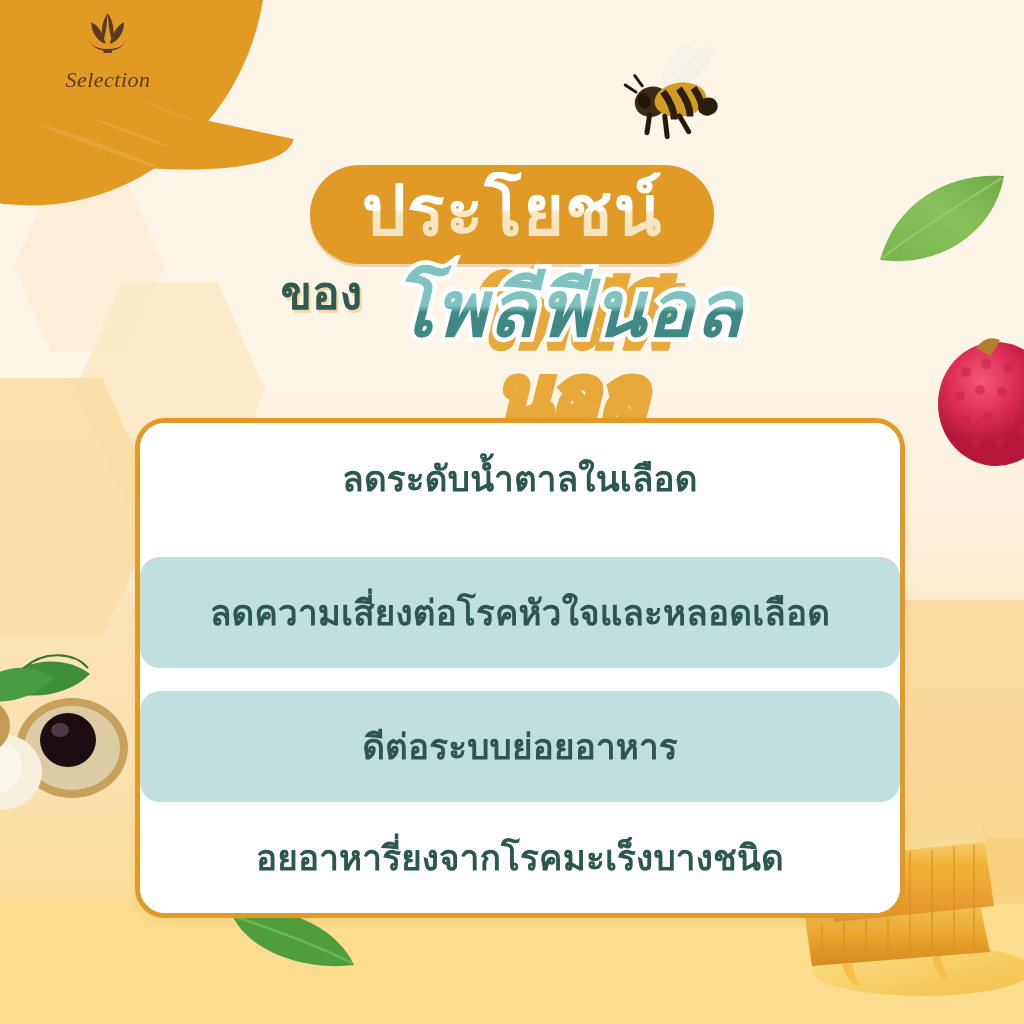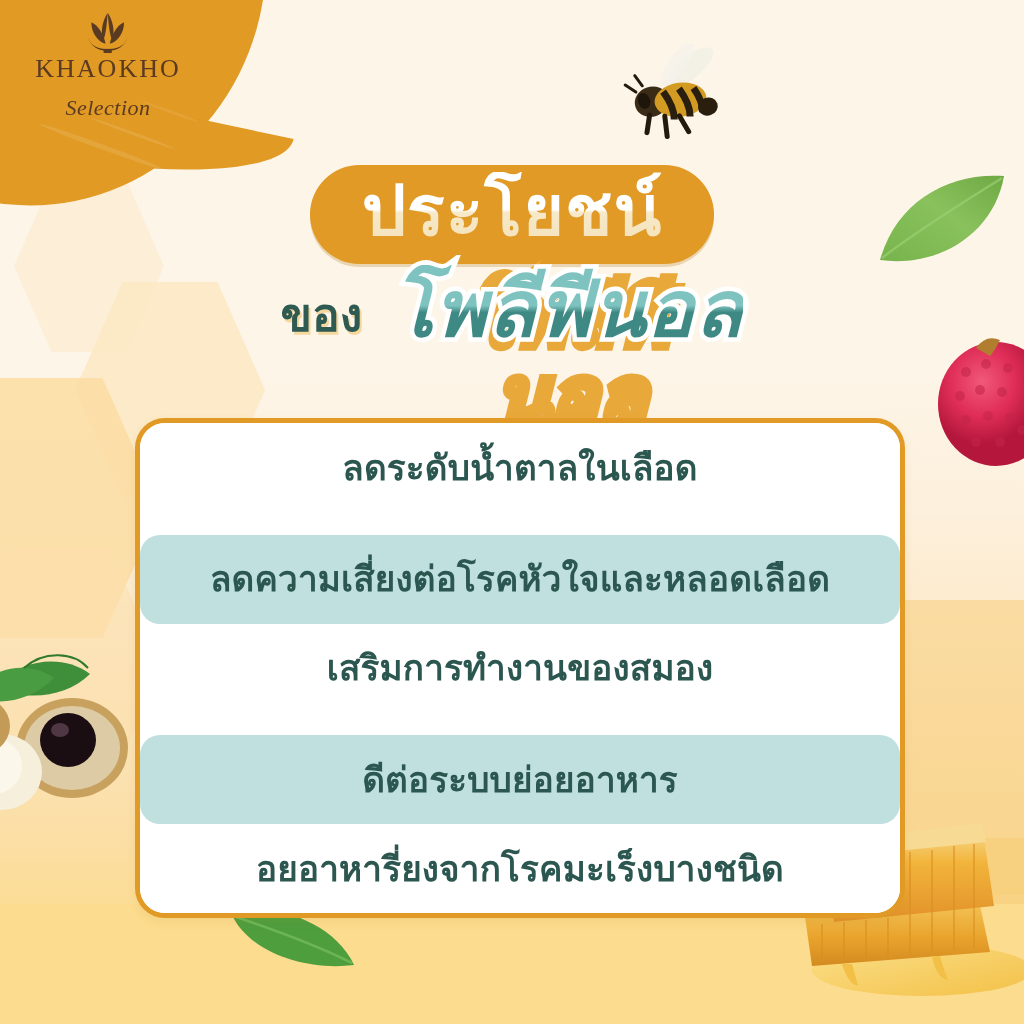--- a/index.html
+++ b/index.html
@@ -133,21 +133,20 @@
     background-clip: text;
     color: transparent;
     -webkit-text-fill-color: transparent;
     text-shadow: none;
     letter-spacing: 1px;
   }
 
   .sub-row {
     margin-top: 6px;
     display: flex;
-    align-items: flex-end;
     justify-content: center;
     gap: 30px;
   }
   .sub-khong {
     font-size: 46px;
     font-weight: bold;
     color: #2E5A52;
     line-height: 1;
     padding-bottom: 10px;
     text-shadow: 2px 3px 0 rgba(240,200,120,.65);
@@ -244,21 +243,20 @@
 
   <div class="logo">
     <svg class="logo-mark" viewBox="0 0 120 86">
       <path d="M60 6 C50 20 46 40 50 62 C56 52 58 30 60 6 Z" fill="#5B3A22"></path>
       <path d="M60 6 C70 20 74 40 70 62 C64 52 62 30 60 6 Z" fill="#5B3A22"></path>
       <path d="M28 24 C28 44 40 62 56 66 C52 48 42 30 28 24 Z" fill="#5B3A22"></path>
       <path d="M92 24 C92 44 80 62 64 66 C68 48 78 30 92 24 Z" fill="#5B3A22"></path>
       <path d="M22 54 C26 70 42 80 60 80 C78 80 94 70 98 54 C92 72 78 76 60 76 C42 76 28 72 22 54 Z" fill="#5B3A22"></path>
       <rect x="52" y="76" width="16" height="8" fill="#5B3A22"></rect>
     </svg>
-    <div class="logo-name">KHAOKHO</div>
     <div class="logo-sub">Selection</div>
   </div>
 
   <svg class="bee" viewBox="0 0 120 110">
     <g transform="rotate(-18 60 55)">
       <ellipse cx="82" cy="30" rx="30" ry="11" fill="#EFEFE4" opacity=".78" transform="rotate(-22 82 30)"></ellipse>
       <ellipse cx="72" cy="22" rx="26" ry="9" fill="#F4F3EA" opacity=".72" transform="rotate(-36 72 22)"></ellipse>
       <ellipse cx="36" cy="50" rx="17" ry="15" fill="#3A2B16"></ellipse>
       <ellipse cx="29" cy="47" rx="6" ry="8" fill="#1E150B"></ellipse>
       <ellipse cx="64" cy="57" rx="26" ry="17" fill="#D39B22" transform="rotate(10 64 57)"></ellipse>
@@ -374,23 +372,20 @@
     </div>
   </div>
 
   <div class="card">
     <div class="benefit-row plain">
       <span class="benefit-text">ลดระดับน้ำตาลในเลือด</span>
     </div>
     <div class="benefit-row alt">
       <span class="benefit-text">ลดความเสี่ยงต่อโรคหัวใจและหลอดเลือด</span>
     </div>
-    <div class="benefit-row plain">
-      <span class="benefit-text">เสริมการทำงานของสมอง</span>
-    </div>
     <div class="benefit-row alt">
       <span class="benefit-text">ดีต่อระบบย่อยอาหาร</span>
     </div>
     <div class="benefit-row plain">
       <span class="benefit-text">อยอาหารี่ยงจากโรคมะเร็งบางชนิด</span>
     </div>
   </div>
 
 </div>
 

